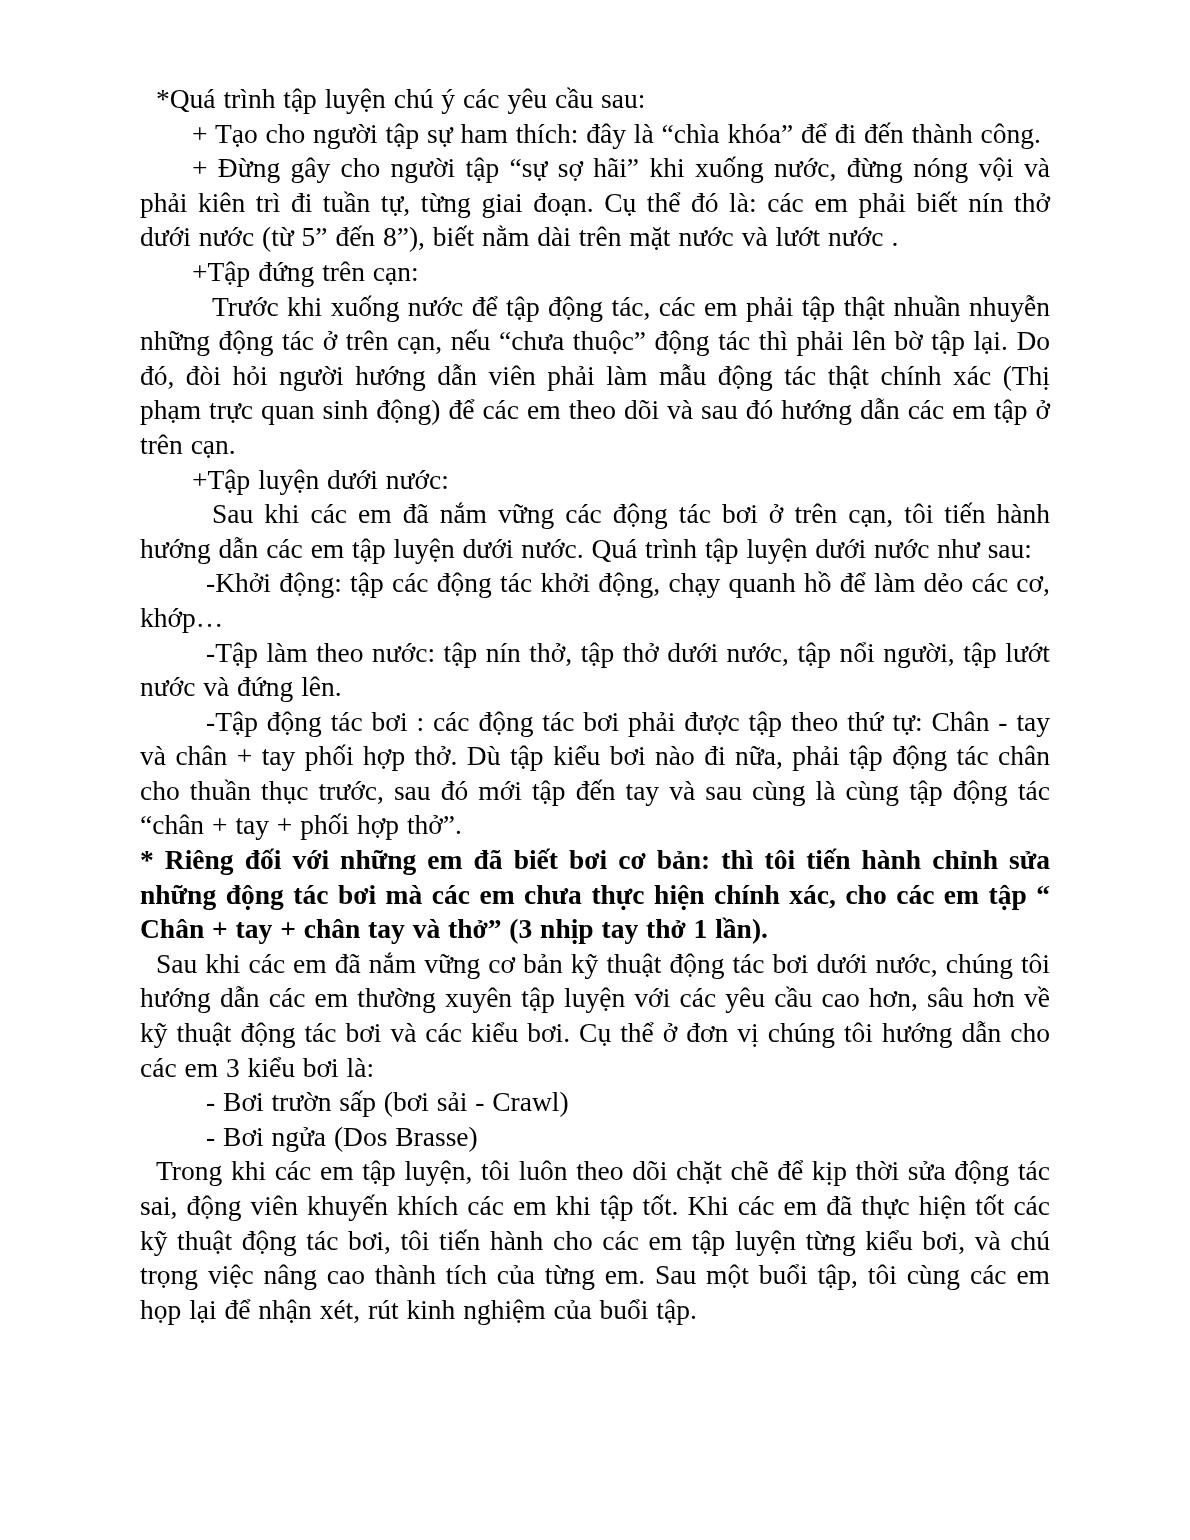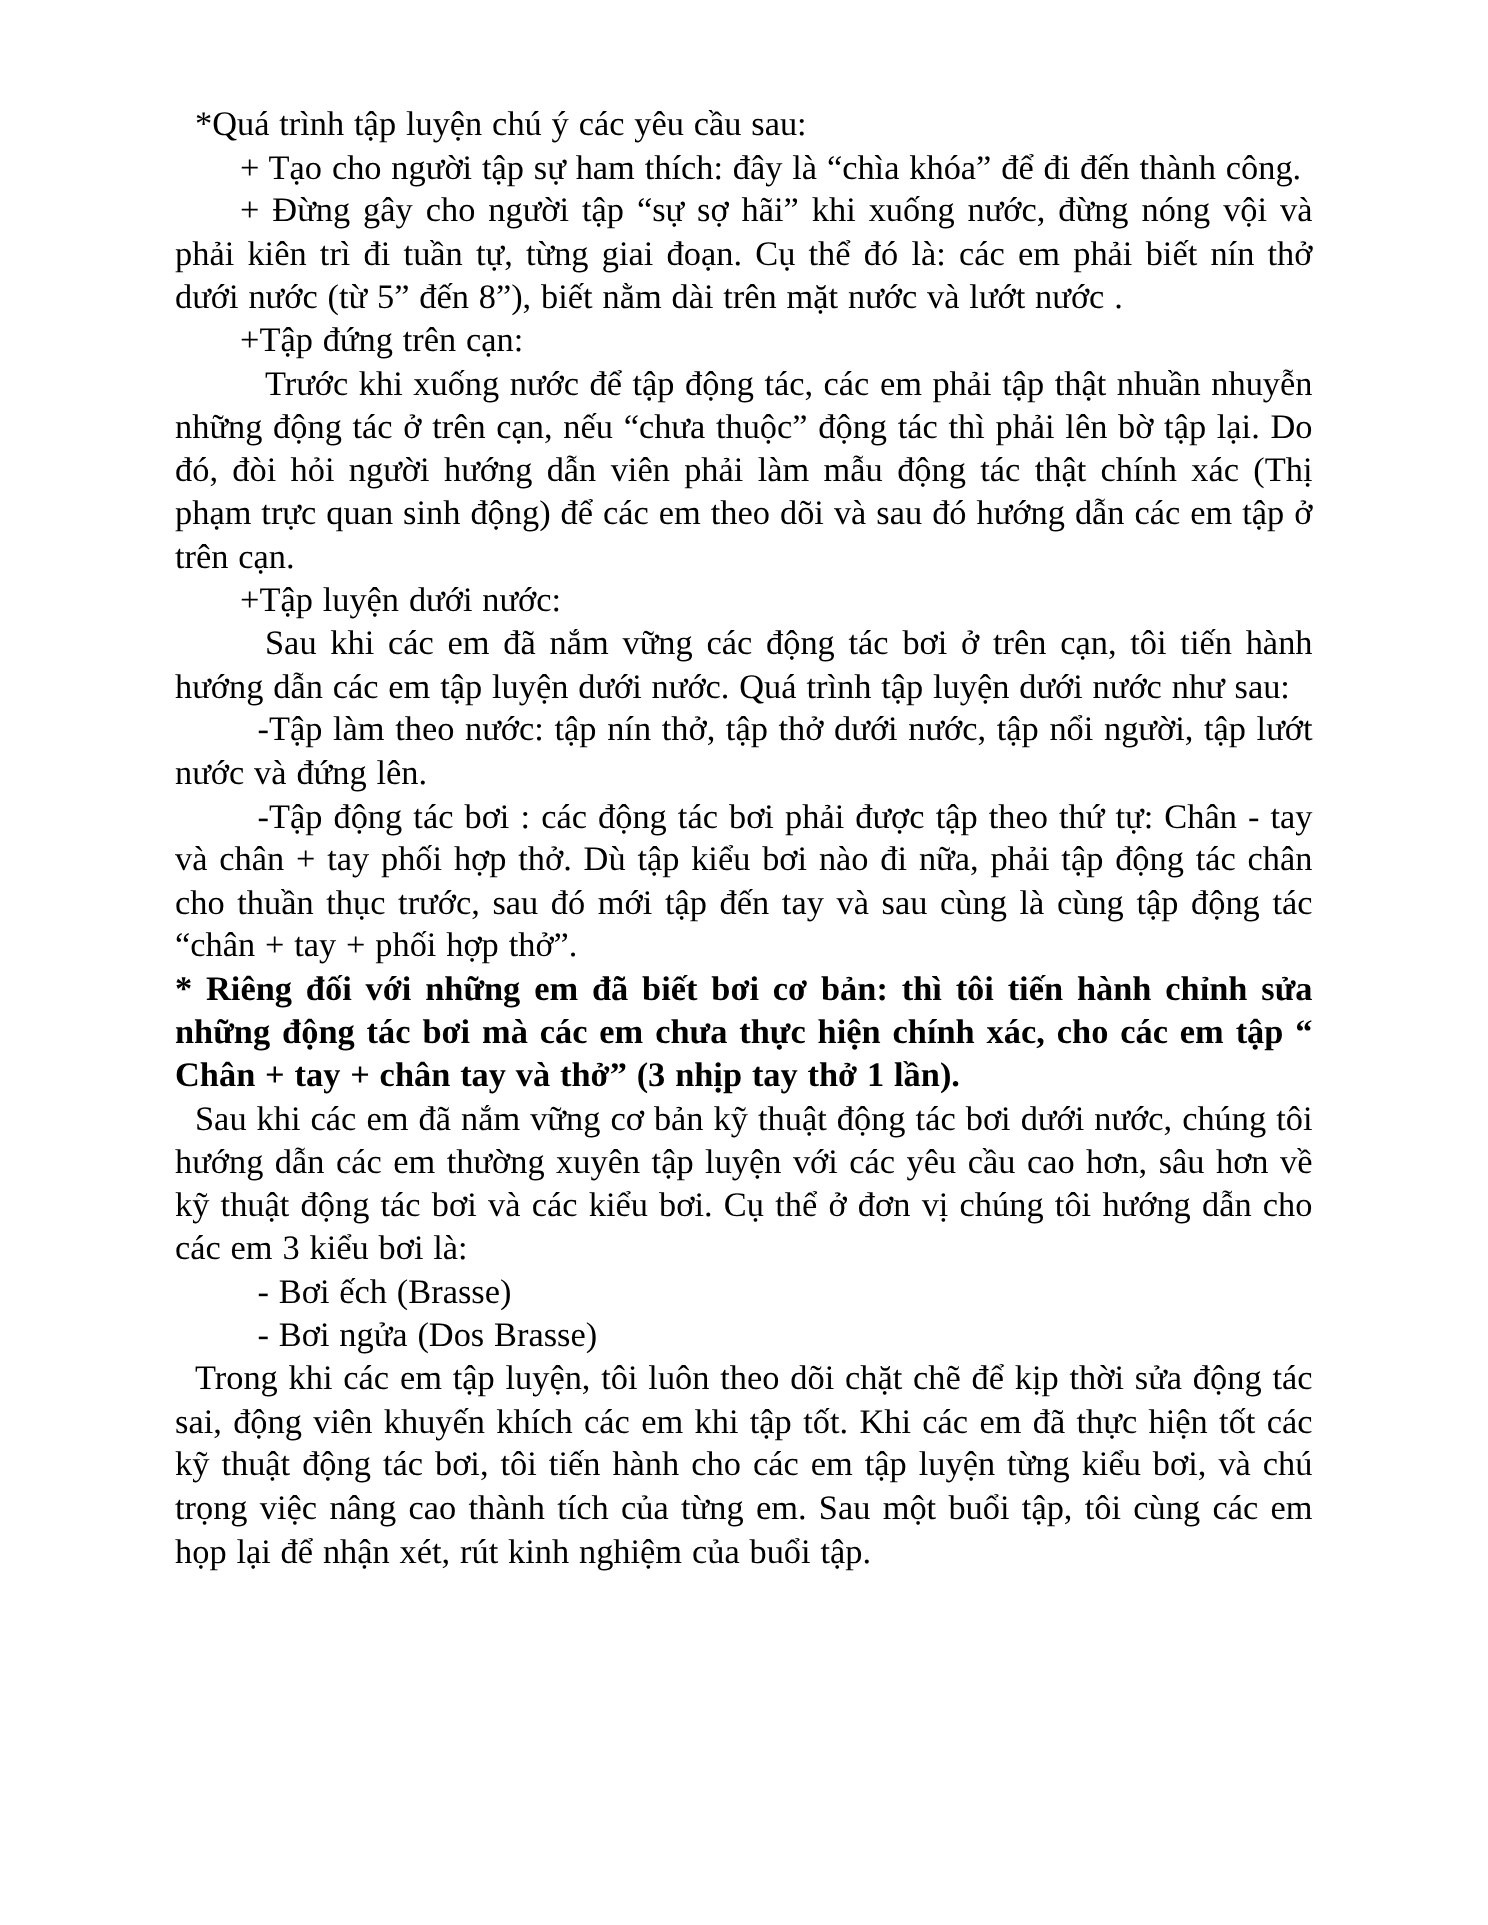--- a/index.html
+++ b/index.html
@@ -50,31 +50,32 @@
     <p class="indent-md">+ Đừng gây cho người tập “sự sợ hãi” khi xuống nước, đừng nóng vội và phải kiên trì đi tuần tự, từng giai đoạn. Cụ thể đó là: các em phải biết nín thở dưới nước (từ 5” đến 8”), biết nằm dài trên mặt nước và lướt nước .</p>
 
     <p class="indent-md">+Tập đứng trên cạn:</p>
 
     <p class="indent-xl">Trước khi xuống nước để tập động tác,  các em phải tập thật nhuần nhuyễn những động tác ở trên cạn, nếu “chưa thuộc” động tác thì phải lên bờ tập lại. Do đó, đòi hỏi người hướng dẫn viên phải làm mẫu động tác thật chính xác (Thị phạm trực quan sinh động) để các em theo dõi và sau đó hướng dẫn các em tập ở trên cạn.</p>
 
     <p class="indent-md">+Tập luyện dưới nước:</p>
 
     <p class="indent-xl">Sau khi các em đã nắm vững các động tác bơi ở trên cạn, tôi tiến hành hướng dẫn các em tập luyện dưới nước. Quá trình tập luyện dưới nước như sau:</p>
 
+    <p class="indent-lg">-Khởi động: tập các động tác khởi động, chạy quanh hồ để làm dẻo các cơ, khớp…</p>
 
     <p class="indent-lg">-Tập làm theo nước: tập nín thở, tập thở dưới nước, tập nổi người, tập lướt nước và đứng lên.</p>
 
     <p class="indent-lg">-Tập động tác bơi :  các động tác bơi phải được tập theo thứ tự: Chân - tay và chân + tay phối hợp thở. Dù tập kiểu bơi nào đi nữa, phải tập động tác chân cho thuần thục trước, sau đó mới tập đến tay và sau cùng là cùng tập động tác “chân + tay + phối hợp thở”.</p>
 
     <p class="no-indent bold">* Riêng đối với những em đã biết bơi cơ bản: thì tôi tiến hành chỉnh sửa những động tác bơi mà các em chưa thực hiện chính xác, cho các em tập “ Chân + tay + chân tay và thở”  (3 nhịp tay thở 1 lần).</p>
 
     <p class="indent-sm">Sau khi các em đã nắm vững cơ bản kỹ thuật động tác bơi dưới nước, chúng tôi hướng dẫn các em thường xuyên tập luyện với các yêu cầu cao hơn, sâu hơn về kỹ thuật động tác bơi và các kiểu bơi. Cụ thể ở đơn vị chúng tôi hướng dẫn cho các em 3 kiểu bơi là:</p>
 
+    <p class="indent-lg">- Bơi trườn sấp (bơi sải -  Crawl)</p>
 
-    <p class="indent-lg">- Bơi ếch  (Brasse)</p>
 
     <p class="indent-lg">- Bơi  ngửa (Dos Brasse)</p>
 
     <p class="indent-sm">Trong khi các em tập luyện, tôi luôn theo dõi chặt chẽ để kịp thời sửa động tác sai, động viên khuyến khích các em khi tập tốt. Khi các em đã thực hiện tốt các kỹ thuật động tác bơi, tôi tiến hành cho các em tập luyện từng kiểu bơi, và chú trọng việc nâng cao thành tích của từng em. Sau một buổi tập, tôi cùng các em họp lại để nhận xét, rút kinh nghiệm của buổi tập.</p>
 
 
   </div>
 </div>
 
 </body></html>

